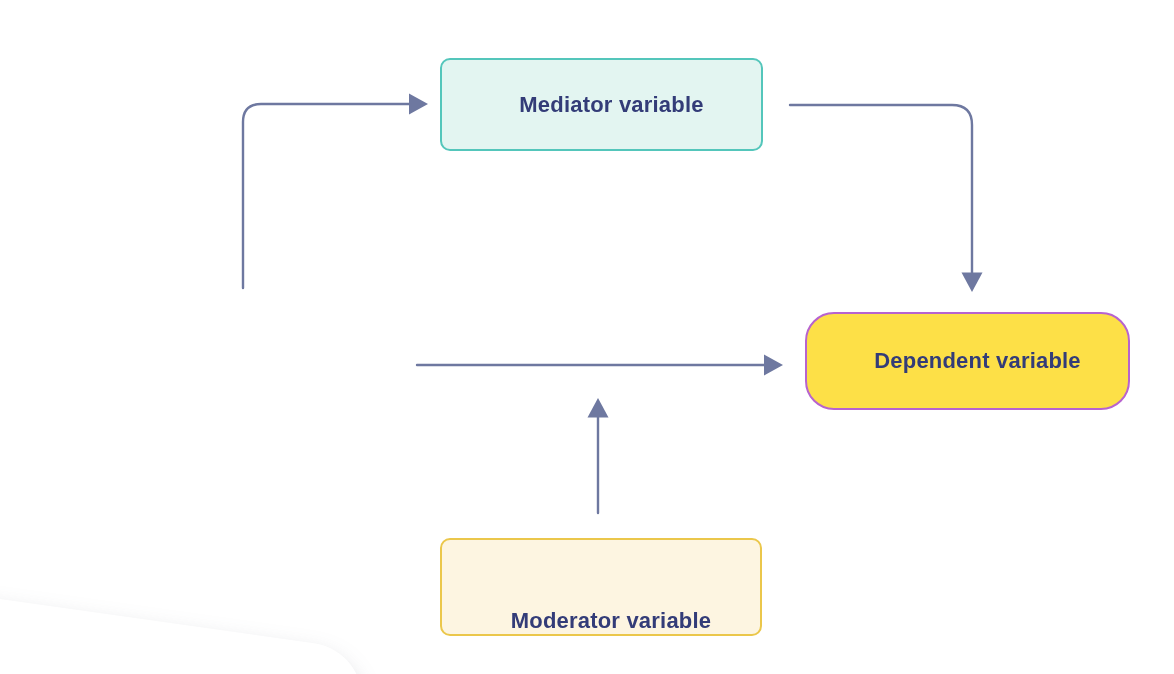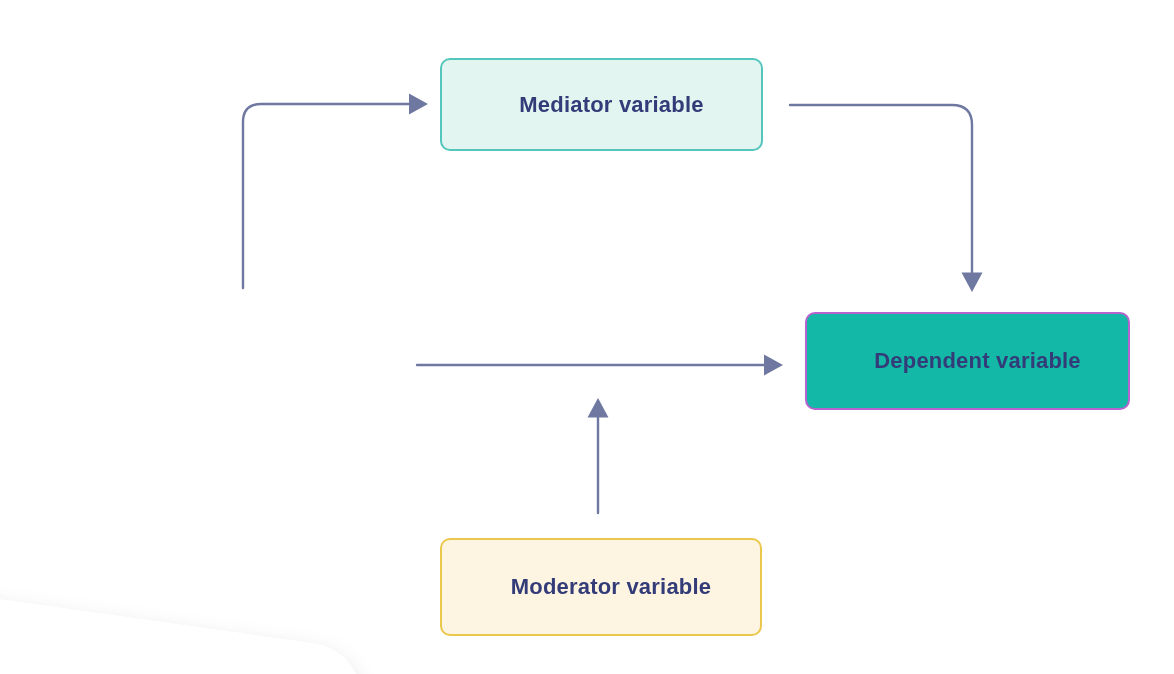--- a/index.html
+++ b/index.html
@@ -78,23 +78,23 @@
 
     <path class="arrow-line" d="M 598 513 L 598 417" style="stroke: rgb(110, 120, 160);"></path>
     <polygon points="587.5,417.5 608.5,417.5 598,398" style="fill: rgb(110, 120, 160);"></polygon>
   </svg>
 
   <div class="node node-mediator" style="background-color: rgb(227, 245, 241); border-color: rgb(84, 198, 187);">
     <span class="node-label" style="color: rgb(51, 60, 120);">Mediator variable</span>
   </div>
 
 
-  <div class="node node-dependent" style="background-color: #14b8a6; border-color: rgb(183, 99, 207);">
+  <div class="node node-dependent" style="background-color: #fde047; border-color: rgb(183, 99, 207); border-radius: 29px;">
     <span class="node-label" style="color: rgb(51, 60, 120);">Dependent variable</span>
   </div>
 
-  <div class="node node-moderator" style="background-color: rgb(253, 245, 225); border-color: rgb(235, 199, 75);">
+  <div class="node node-moderator" style="background-color: rgb(253, 245, 225); border-color: rgb(235, 199, 75); align-items: flex-end;">
     <span class="node-label" style="color: rgb(51, 60, 120);">Moderator variable</span>
   </div>
 
   <div class="corner-decor"></div>
 
 </div>
 
 </body></html>

